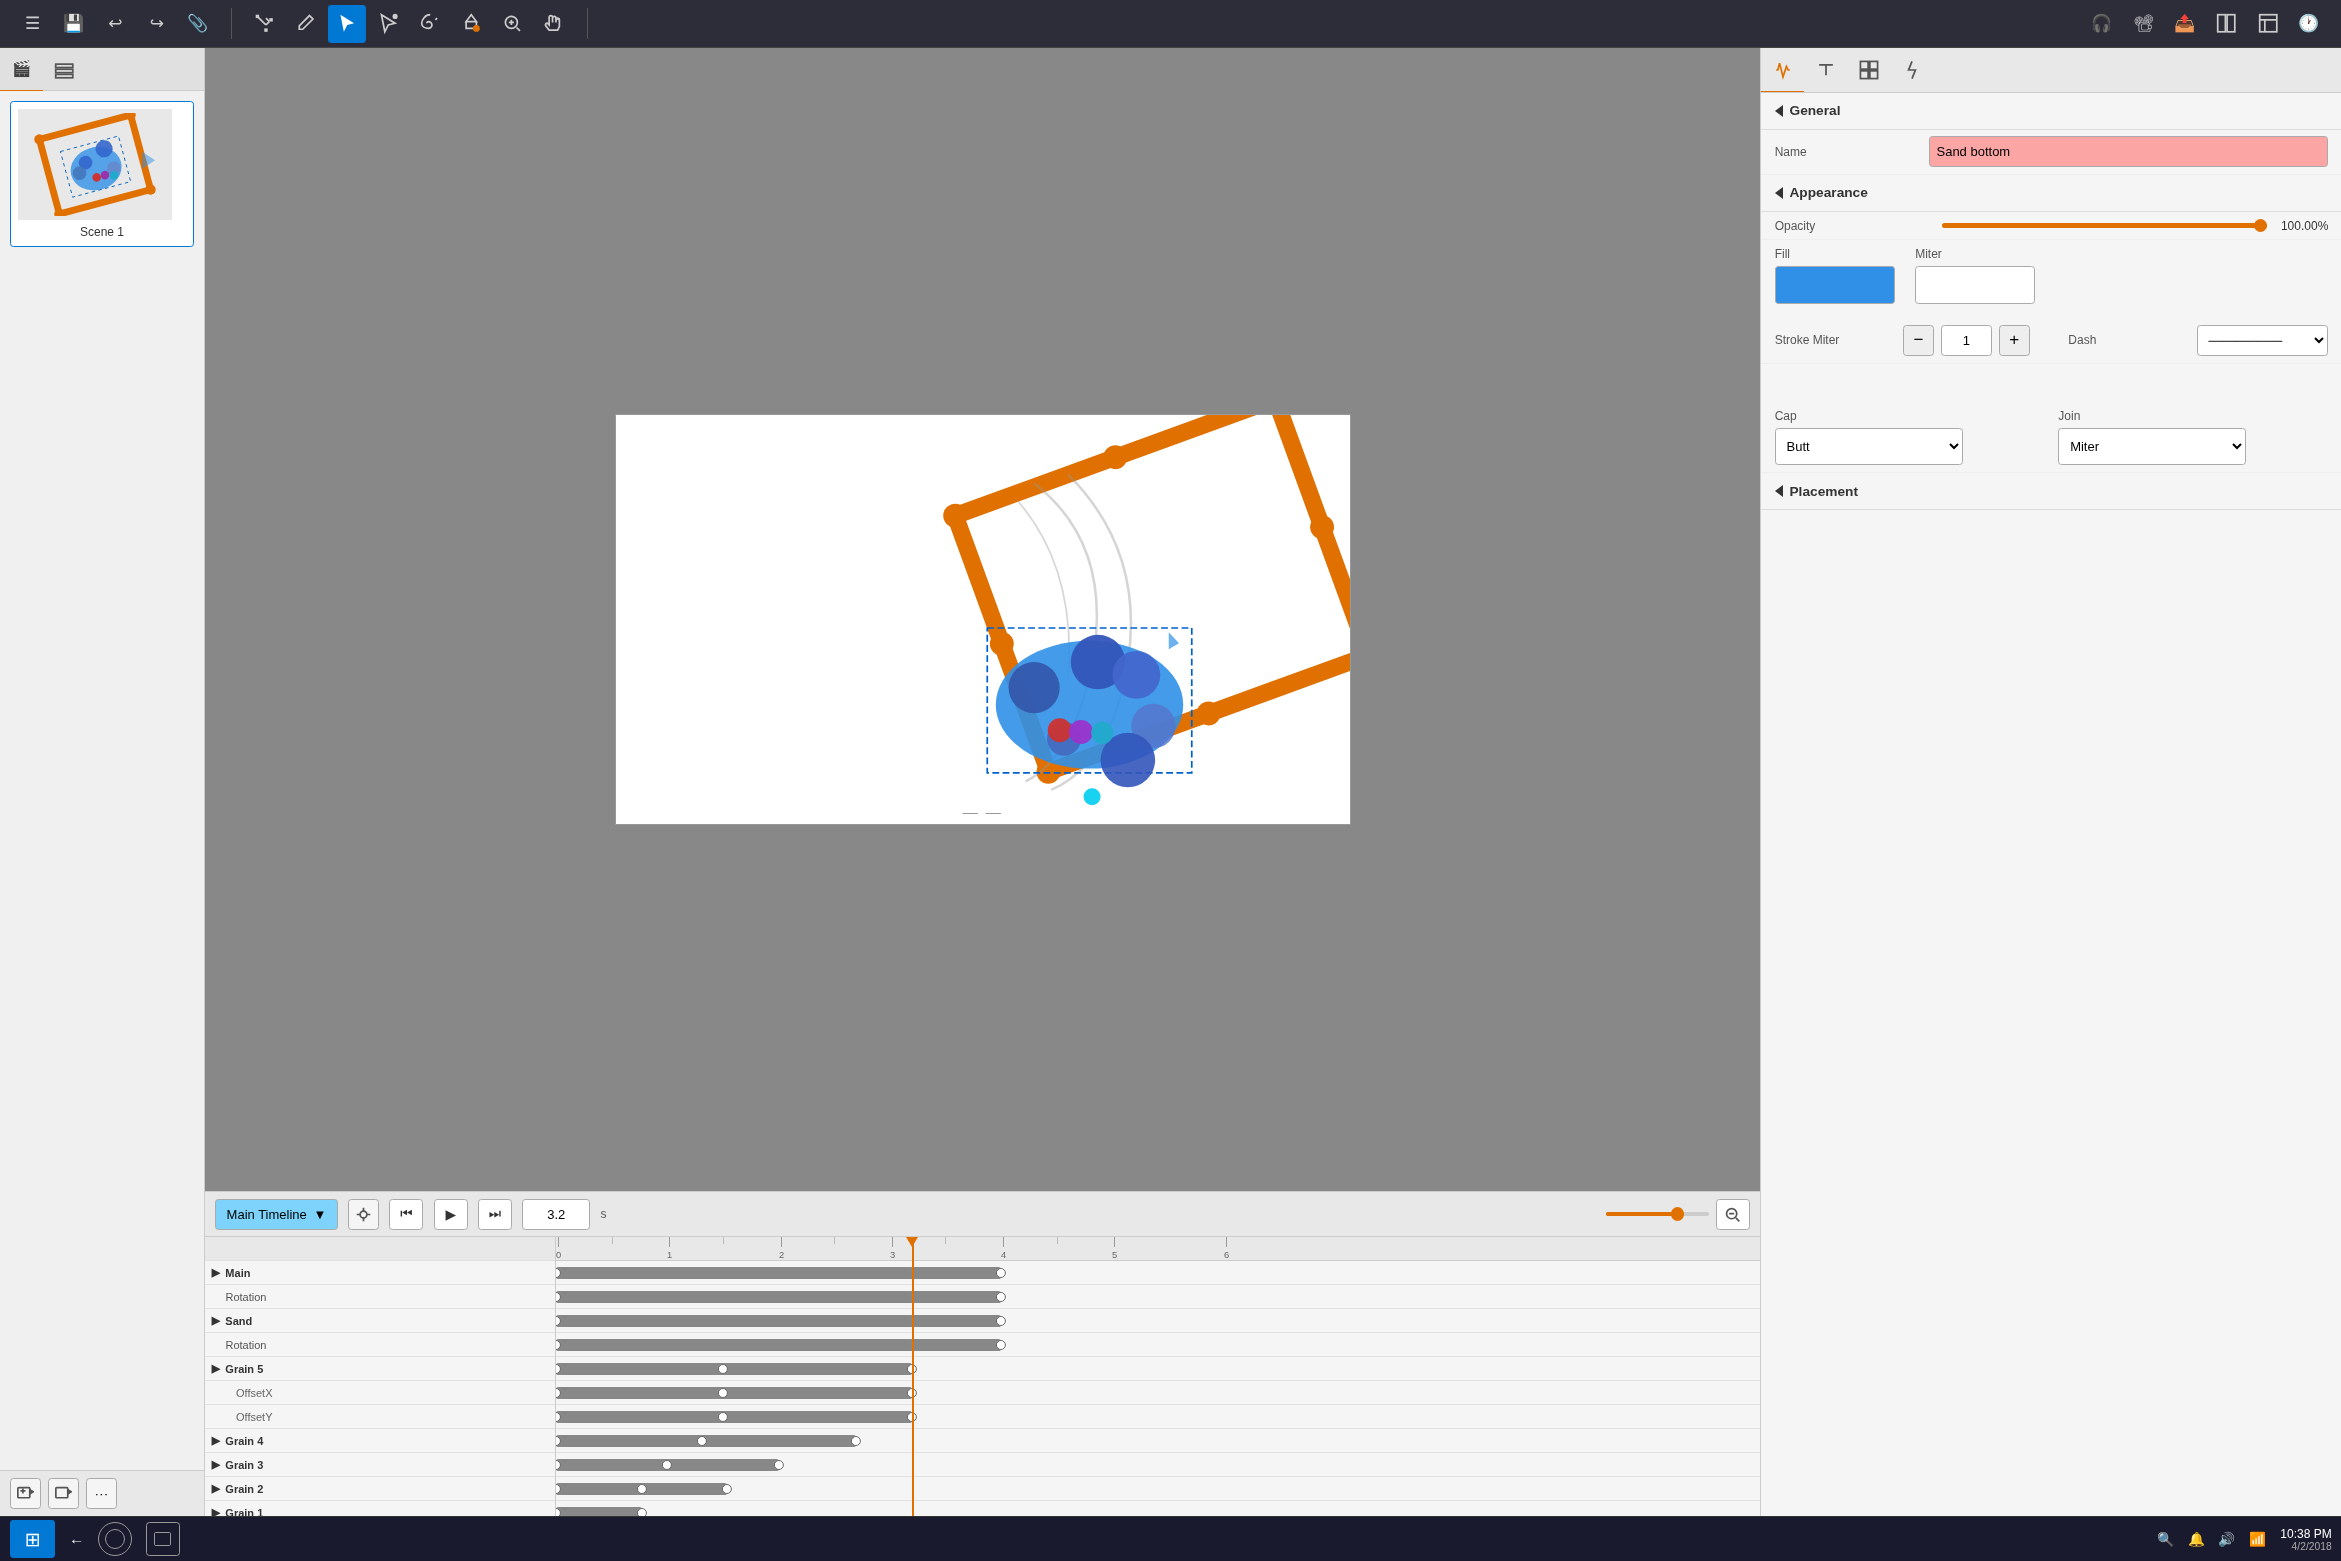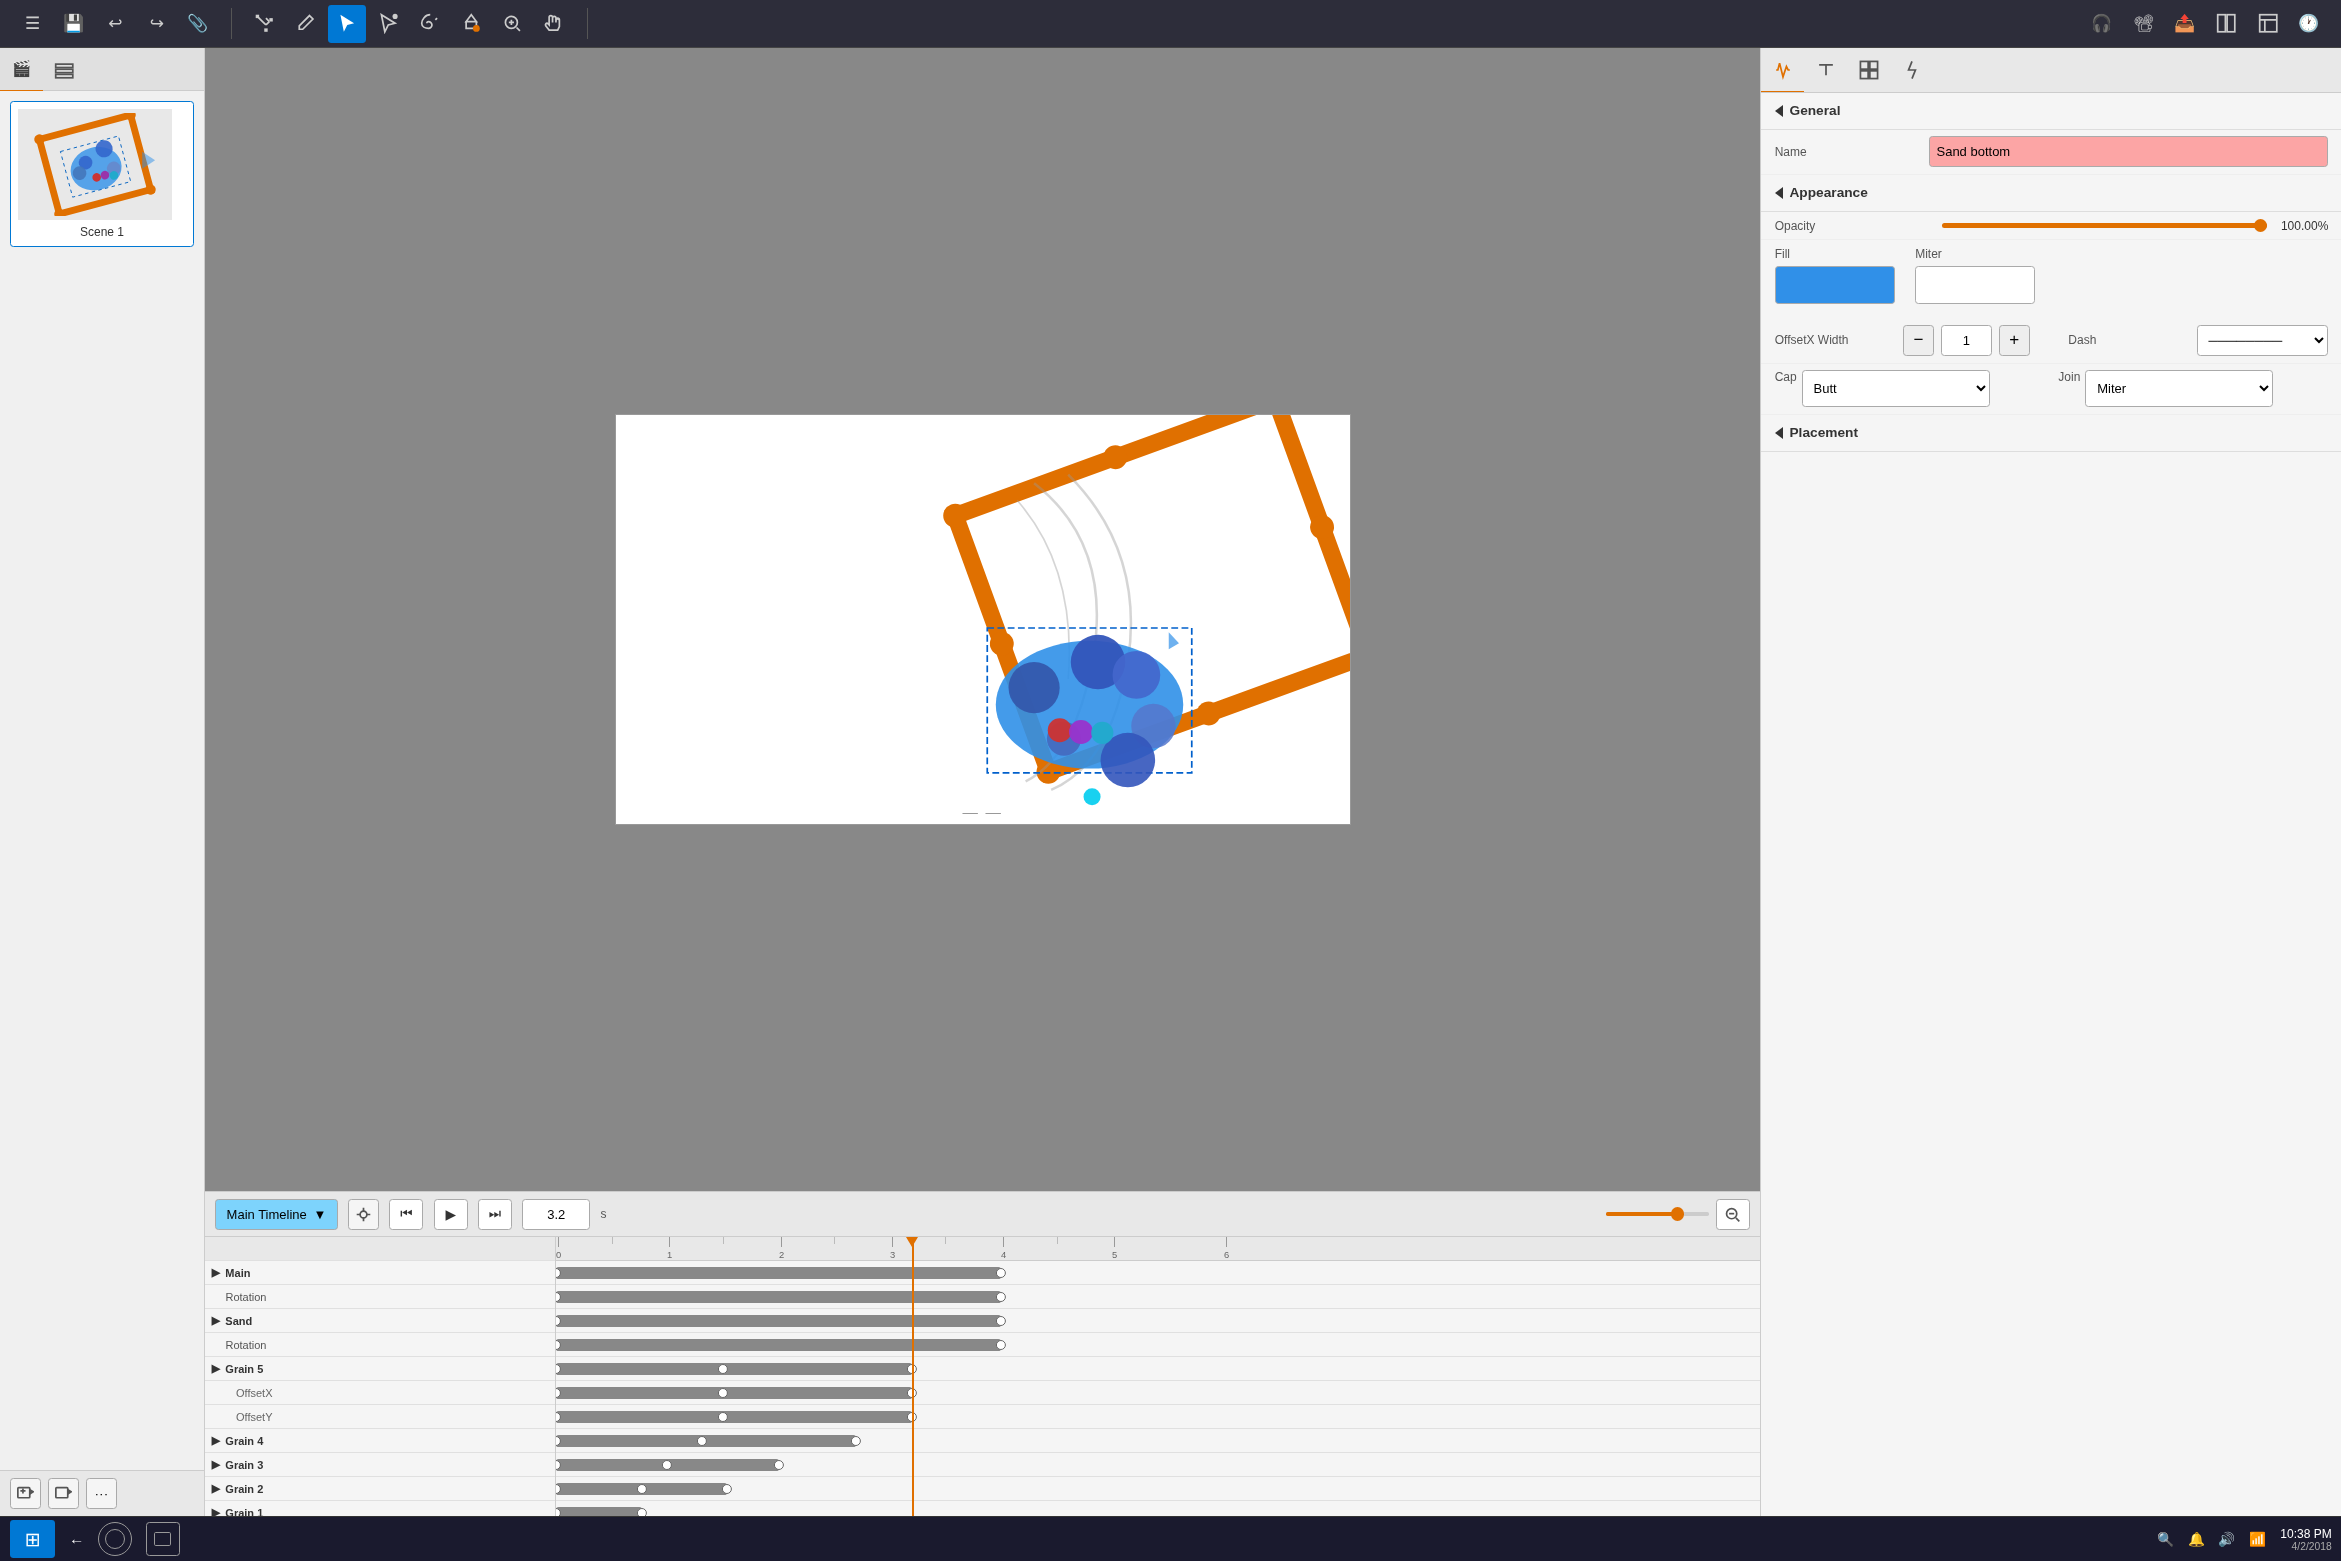--- a/index.html
+++ b/index.html
@@ -400,21 +400,21 @@
       padding: 0 6.8px;
       width: 137px;
       cursor: pointer;
     }
     .cap-join-row {
       display: flex;
       padding: 6.8px 13.7px;
       gap: 13.7px;
       border-bottom: 0.9px solid #eee;
     }
-    .cap-join-group { display: flex; flex-direction: row; gap: 5.1px; flex: 1; }
+    .cap-join-group { display: flex; flex-direction: column; gap: 5.1px; flex: 1; margin-top: 39px; }
     .cap-join-label { font-size: 12px; color: #555; }
     .cap-join-select {
       height: 37px;
       border: 0.9px solid #aaa;
       border-radius: 3.4px;
       background: white;
       font-size: 13px;
       padding: 0 6.8px;
       cursor: pointer;
     }
@@ -986,21 +986,21 @@
         <span class="fill-stroke-label">Fill</span>
         <div class="color-swatch" style="background:#3090e8;"></div>
       </div>
       <div class="fill-stroke-group">
         <span class="fill-stroke-label">Miter</span>
         <div class="stroke-swatch"></div>
       </div>
     </div>
 
     <div class="stroke-controls">
-      <span class="stroke-label">OffsetX Width</span>
+      <span class="stroke-label">Stroke Miter</span>
       <div style="display:flex;align-items:center;gap:6.8px;">
         <div class="num-btn">−</div>
         <input class="num-input" type="text" value="1" style="">
         <div class="num-btn">+</div>
       </div>
       <span class="stroke-label" style="margin-left:25px;">Dash</span>
       <select class="dash-select">
         <option>────────</option>
         <option>- - - - -</option>
         <option>· · · · ·</option>

